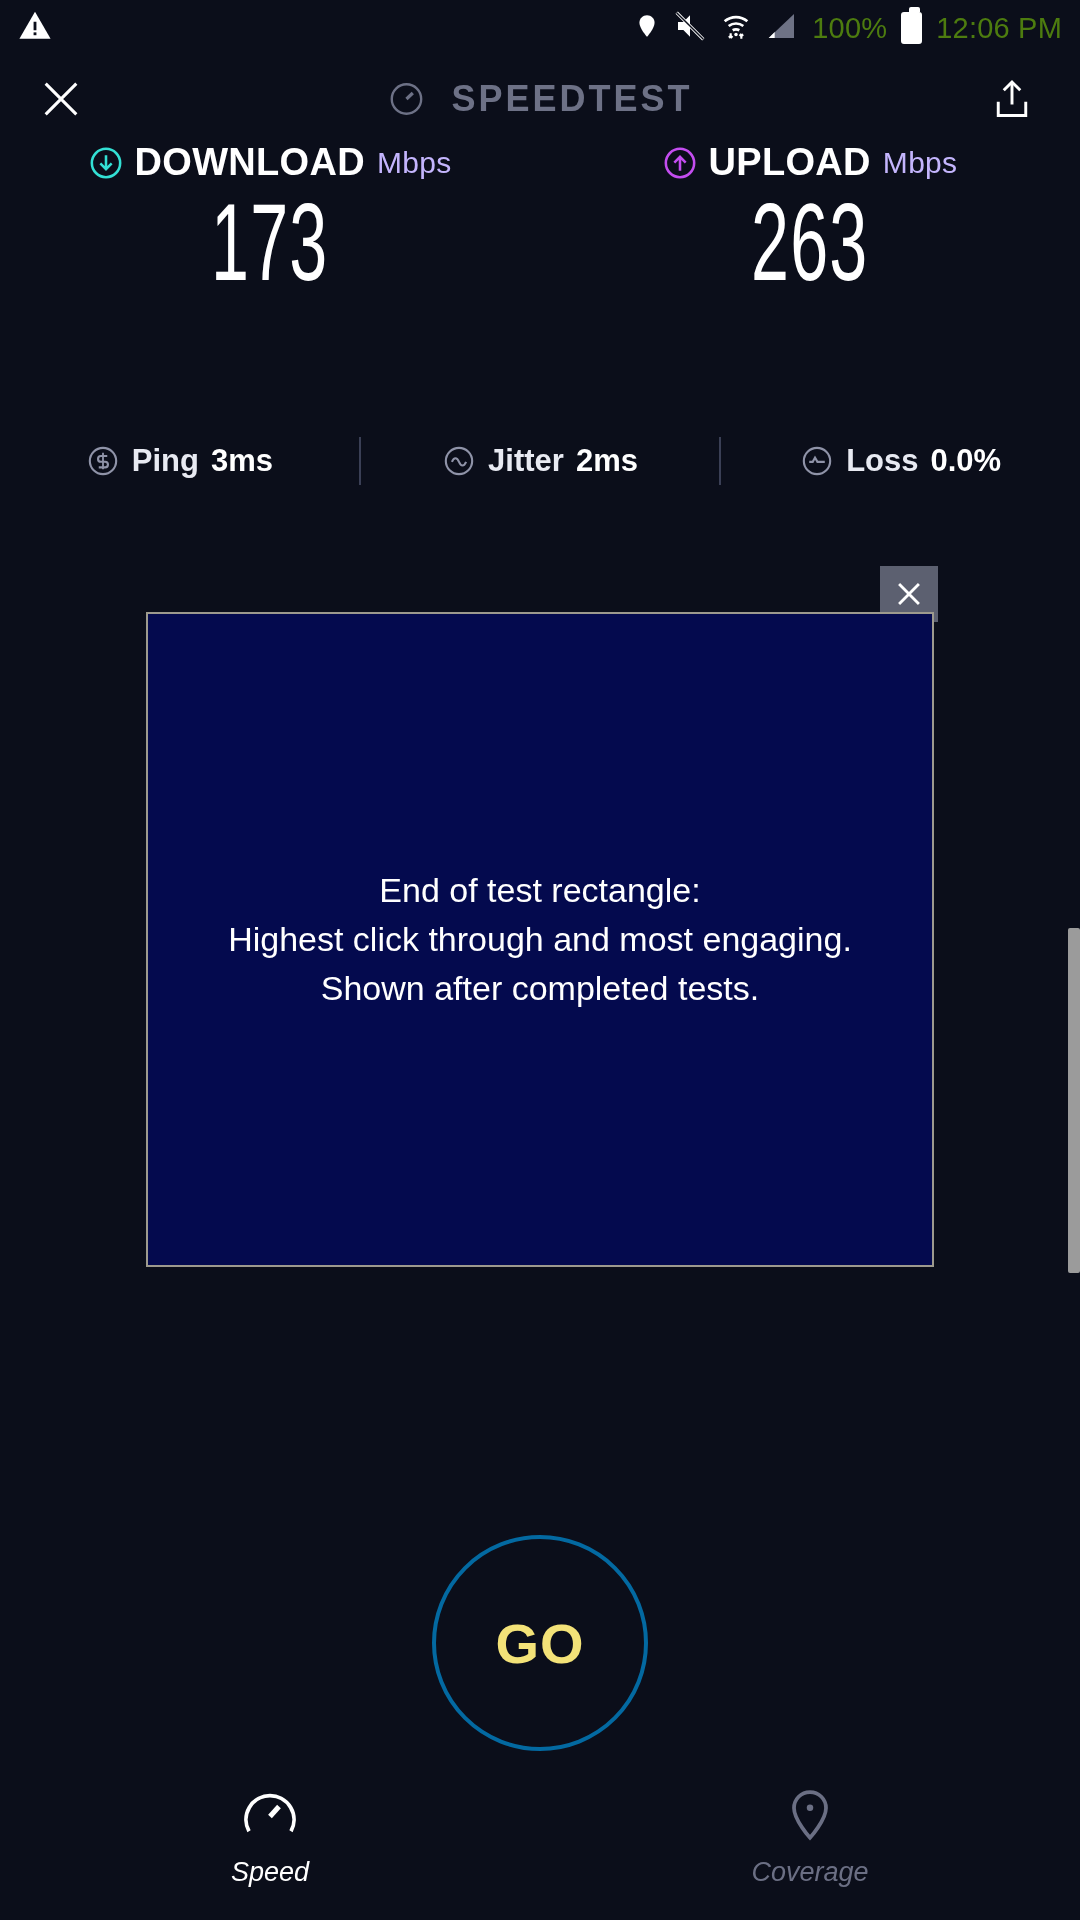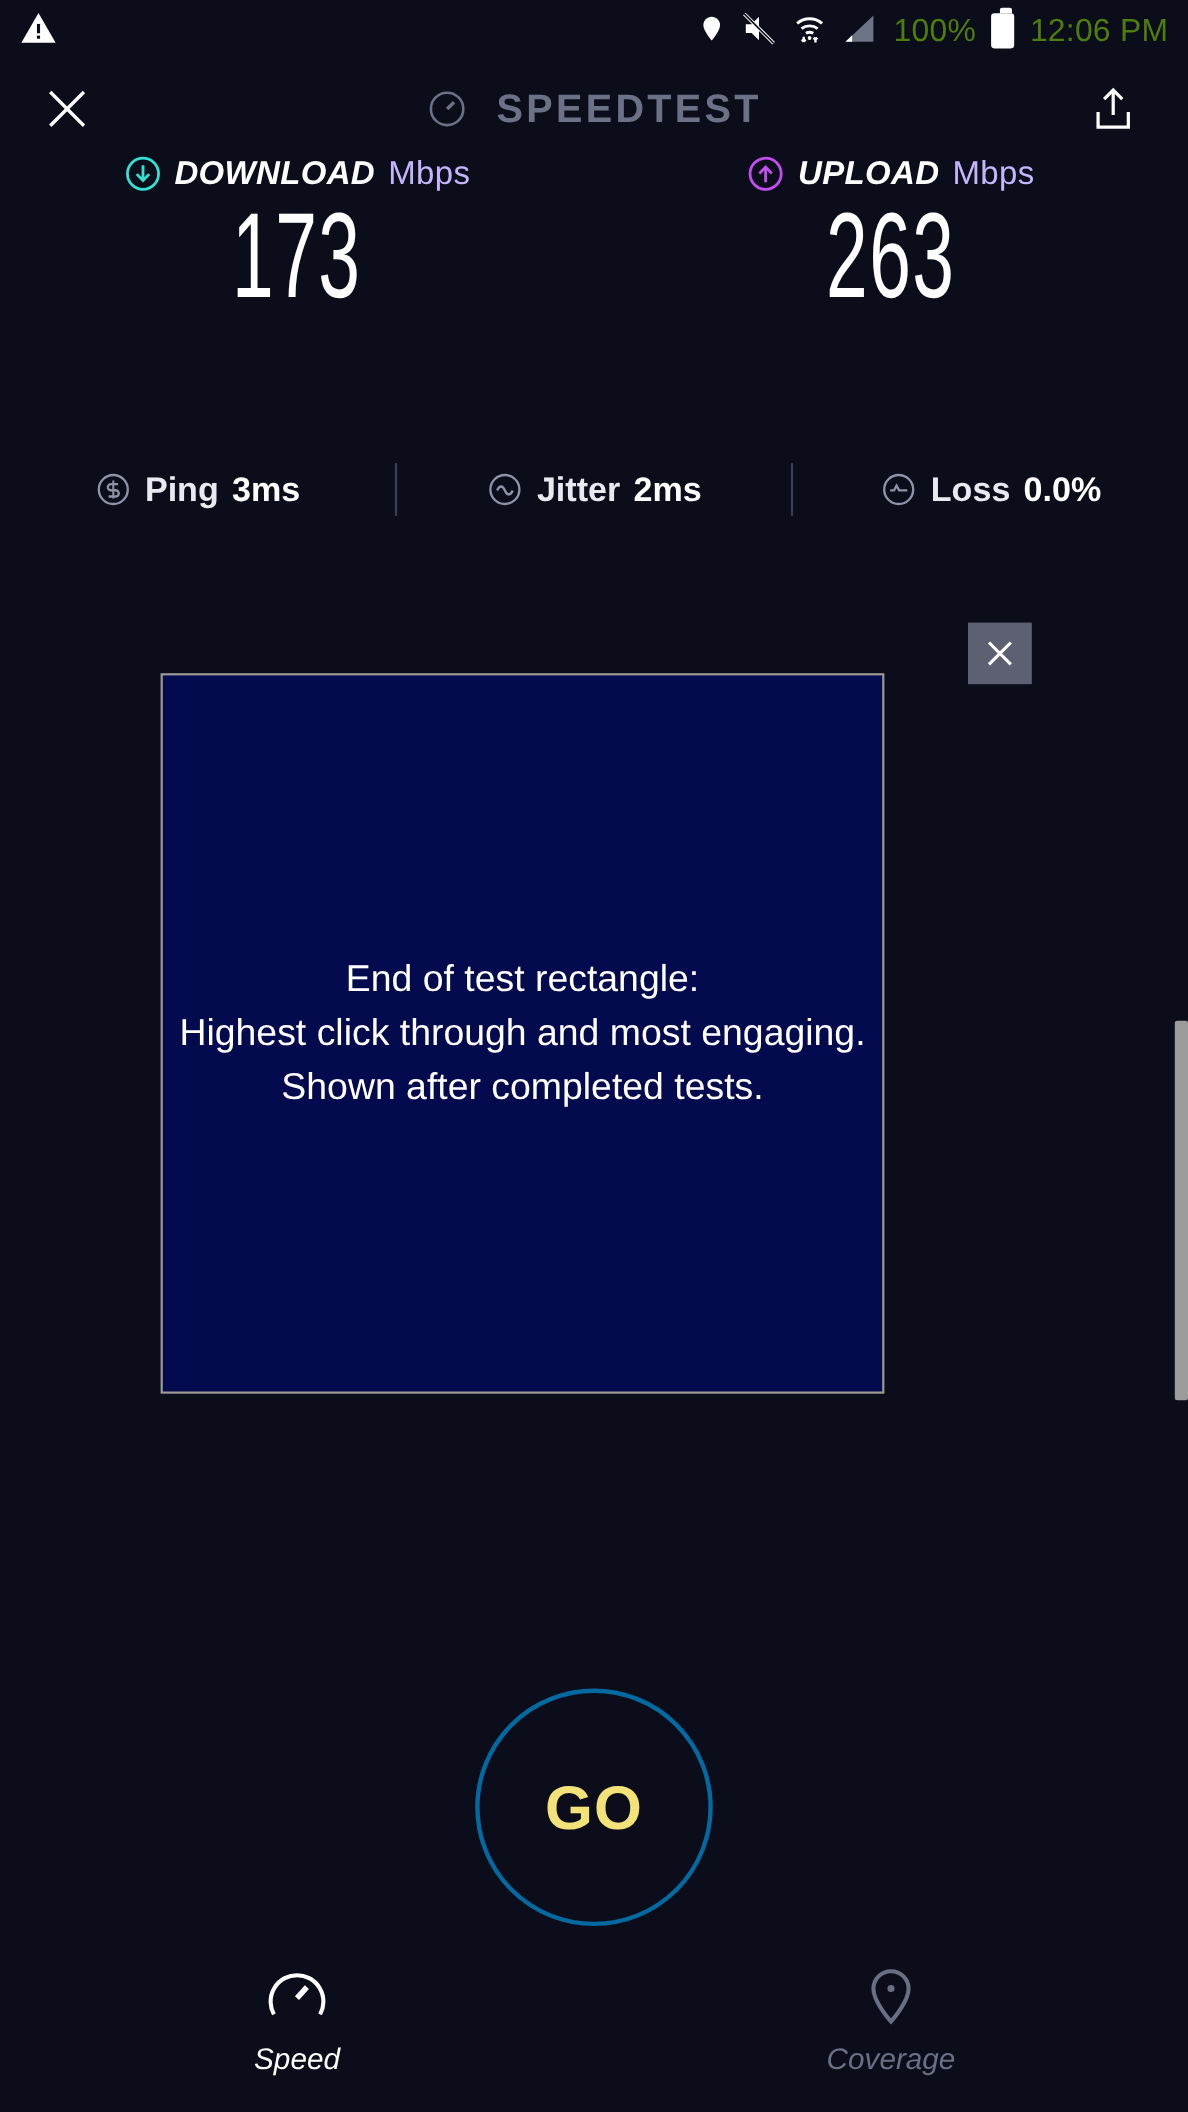--- a/index.html
+++ b/index.html
@@ -74,36 +74,36 @@
     display:flex; width:1080px;
   }
   .rate-col {
     flex:1; display:flex; flex-direction:column; align-items:center;
   }
   .rate-head {
     display:flex; align-items:center; gap:12px;
     margin-bottom:2px;
   }
   .rate-label {
-    font-size:30px; font-weight:700; color:#ffffff; letter-spacing:.3px;font-style:italic;
+    font-size:38px; font-weight:700; color:#ffffff; letter-spacing:.3px;
   }
   .rate-unit {
     font-size:30px; font-weight:400; color:#c4b5fd; letter-spacing:.3px;
   }
   .rate-value {
     font-size:110px; line-height:1.0; color:#ffffff;
     font-weight:300;
     font-family:"Liberation Sans Narrow","Liberation Sans", sans-serif;
     transform:scaleX(.62); transform-origin:center top;
     letter-spacing:2px;
   }
   .rate-value-wrap{ height:112px; display:flex; align-items:center; justify-content:center; width:100%; }
 
   .metrics {
-    position:absolute; top:280px; left:0; width:1080px;
+    position:absolute; top:296px; left:0; width:1080px;
     display:flex; align-items:center;
   }
   .metric {
     flex:1; display:flex; align-items:center; justify-content:center; gap:12px;
   }
   .metric-name {
     font-size:31px; font-weight:700; color:#e8eaf2;
   }
   .metric-val {
     font-size:31px; font-weight:700; color:#ffffff;
@@ -114,21 +114,21 @@
 
   
   .ad-close {
     position:absolute; left:880px; top:566px;
     width:58px; height:56px;
     background:#5c6070;
     display:flex; align-items:center; justify-content:center;
   }
   .ad-box {
     position:absolute; left:146px; top:612px;
-    width:658px; height:655px;
+    width:788px; height:655px;
     background:#040a4e;
     border:2px solid #9d9a8e;
     display:flex; align-items:center; justify-content:center;
   }
   .ad-text {
     color:#ffffff; font-size:34px; line-height:1.45; text-align:center;
     font-weight:400;
   }
   .ad-scrollbar {
     position:absolute; left:1068px; top:928px;

